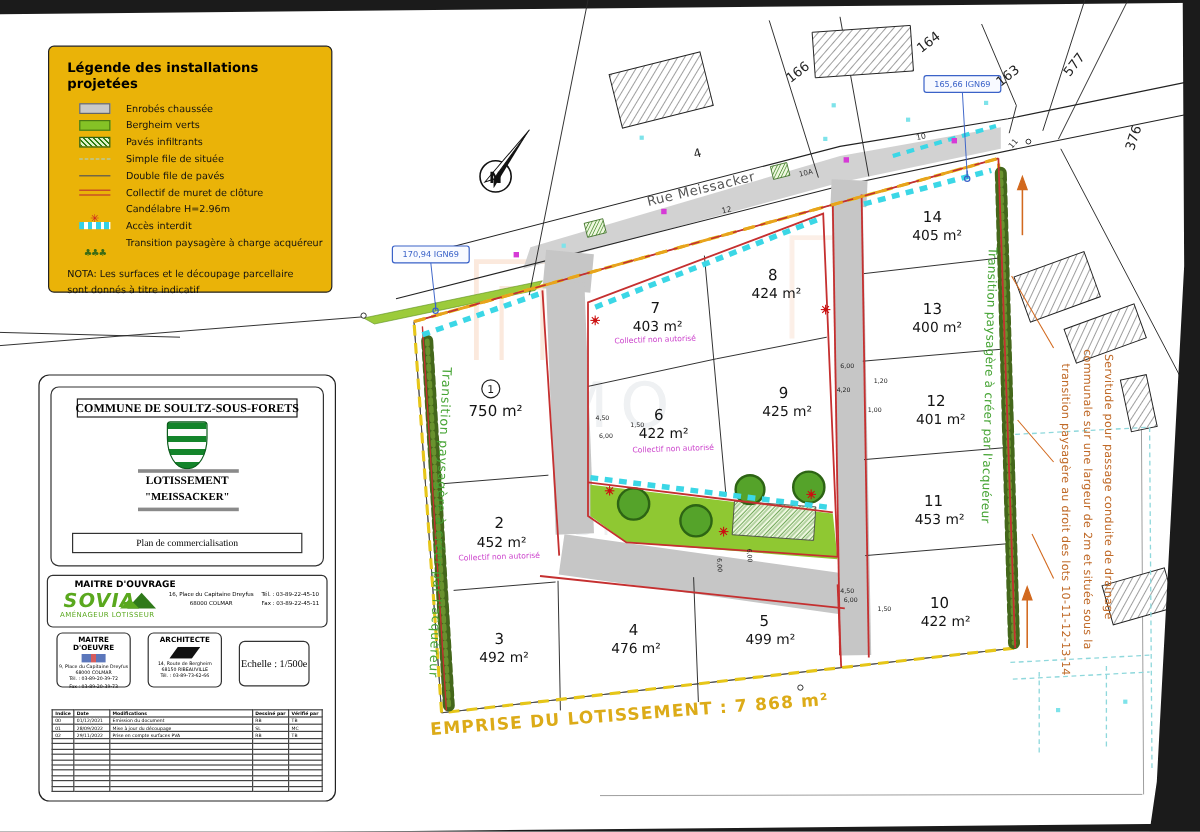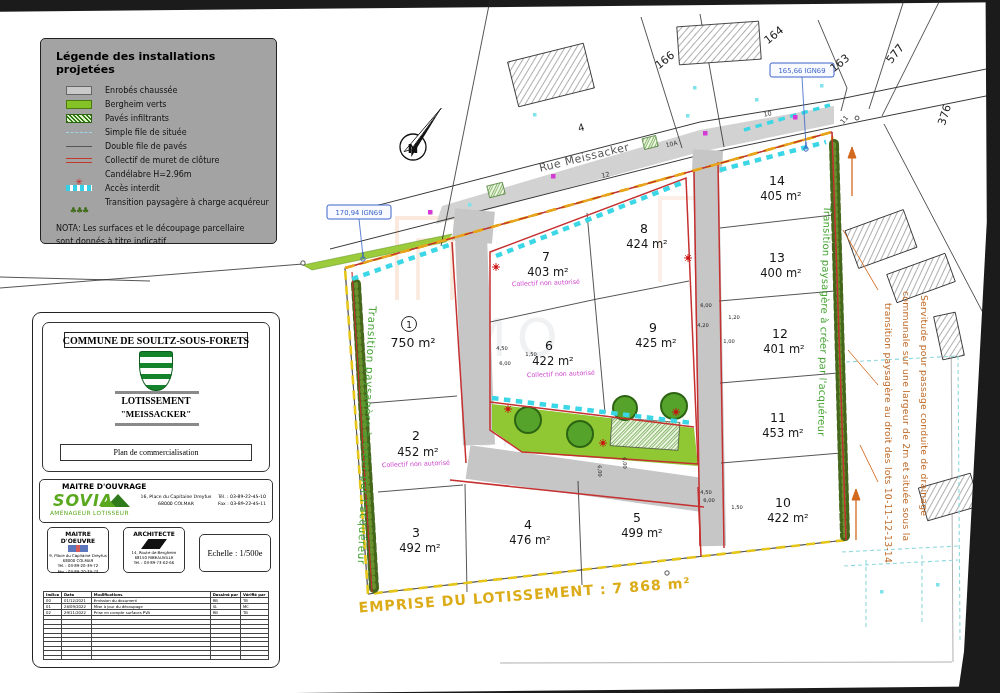--- a/index.html
+++ b/index.html
@@ -5,21 +5,21 @@
   html,body{margin:0;padding:0}
   body{width:1000px;height:693px;position:relative;overflow:hidden;background:#1b1b1b;
        font-family:"DejaVu Sans",sans-serif;}
   .page{position:absolute;left:-5px;top:7px;width:1012px;height:684px;background:#ffffff;
         transform:rotate(-0.55deg);z-index:1;}
   .edge-right{position:absolute;top:0;right:0;width:60px;height:693px;background:#1b1b1b;z-index:6;
         clip-path:polygon(76% 0,100% 0,100% 100%,30% 100%,40% 94%,78% 32%);}
   svg.plan{position:absolute;left:0;top:0;z-index:2;}
 
   
-  .legend-box{position:absolute;left:40px;top:38px;width:235px;height:204px;background:#a3a3a3;
+  .legend-box{position:absolute;left:40px;top:38px;width:235px;height:204px;background:#eab308;
       border:1.5px solid #222;border-radius:5px;z-index:3;}
   .lg-title{margin:11px 0 7px 15px;font-size:11px;font-weight:600;}
   .lg-row{display:flex;align-items:center;height:14px;padding-left:25px;}
   .sw{width:26px;height:9px;margin-right:13px;flex:none;box-sizing:border-box;}
   .lg-label{font-size:8px;color:#111;white-space:nowrap;}
   .sw-enrobes{background:#c9c9c9;border:1px solid #666;}
   .sw-espaces-verts{background:#85c226;border:1px solid #4c7a12;}
   .sw-paves{background:repeating-linear-gradient(45deg,#2e7d12 0 1.3px,#dff0c8 1.3px 3px);border:1px solid #2d6414;}
   .sw-simple-file{height:0;border-top:1.6px dashed #9fd4e8;}
   .sw-double-file{height:0;border-top:1.5px solid #555;}
@@ -52,21 +52,21 @@
   .mount1{position:absolute;left:66px;top:14px;width:0;height:0;border-left:12px solid transparent;
       border-right:12px solid transparent;border-bottom:13px solid #2f7a1a;}
   .mount2{position:absolute;left:60px;top:19px;width:0;height:0;border-left:8px solid transparent;
       border-right:8px solid transparent;border-bottom:8px solid #5aa81e;}
   .sovia-sub{position:absolute;left:10px;top:30px;font-size:5.8px;color:#5aa81e;letter-spacing:.4px;}
   .mo-addr{position:absolute;left:100px;top:13px;width:72px;font-size:4.6px;line-height:7px;text-align:center;}
   .mo-tel{position:absolute;left:178px;top:13px;font-size:4.6px;line-height:7px;}
   .sbox{position:absolute;border:1.2px solid #333;border-radius:5px;text-align:center;}
   .moe{left:14px;top:214px;width:62px;height:46px;}
   .arch{left:90px;top:214px;width:62px;height:46px;}
-  .ech{left:166px;top:221px;width:72px;height:38px;display:flex;align-items:center;justify-content:center;
+  .ech{left:166px;top:221px;width:59px;height:38px;display:flex;align-items:center;justify-content:center;
        font-size:8.5px;font-family:"Liberation Serif",serif;}
   .sbox-title{font-size:6px;font-weight:700;margin-top:2px;}
   .sbox-addr{font-size:3.9px;line-height:5.2px;}
   .moe-logo{width:20px;height:7px;margin:1px auto;background:linear-gradient(90deg,#3355aa 0 40%,#cc3333 40% 60%,#3355aa 60%);opacity:.8;}
   .arch-logo{width:26px;height:10px;margin:2px auto 1px;background:#111;
       clip-path:polygon(0 100%,28% 0,100% 0,72% 100%);position:relative;}
   .rev{position:absolute;left:10px;top:278px;width:226px;border-collapse:collapse;}
   .rev th,.rev td{border:.6px solid #444;font-size:3.8px;font-weight:400;padding:0 2px;height:4.4px;
       text-align:left;white-space:nowrap;overflow:hidden;}
   .rev th{font-weight:700;height:5.5px;}

